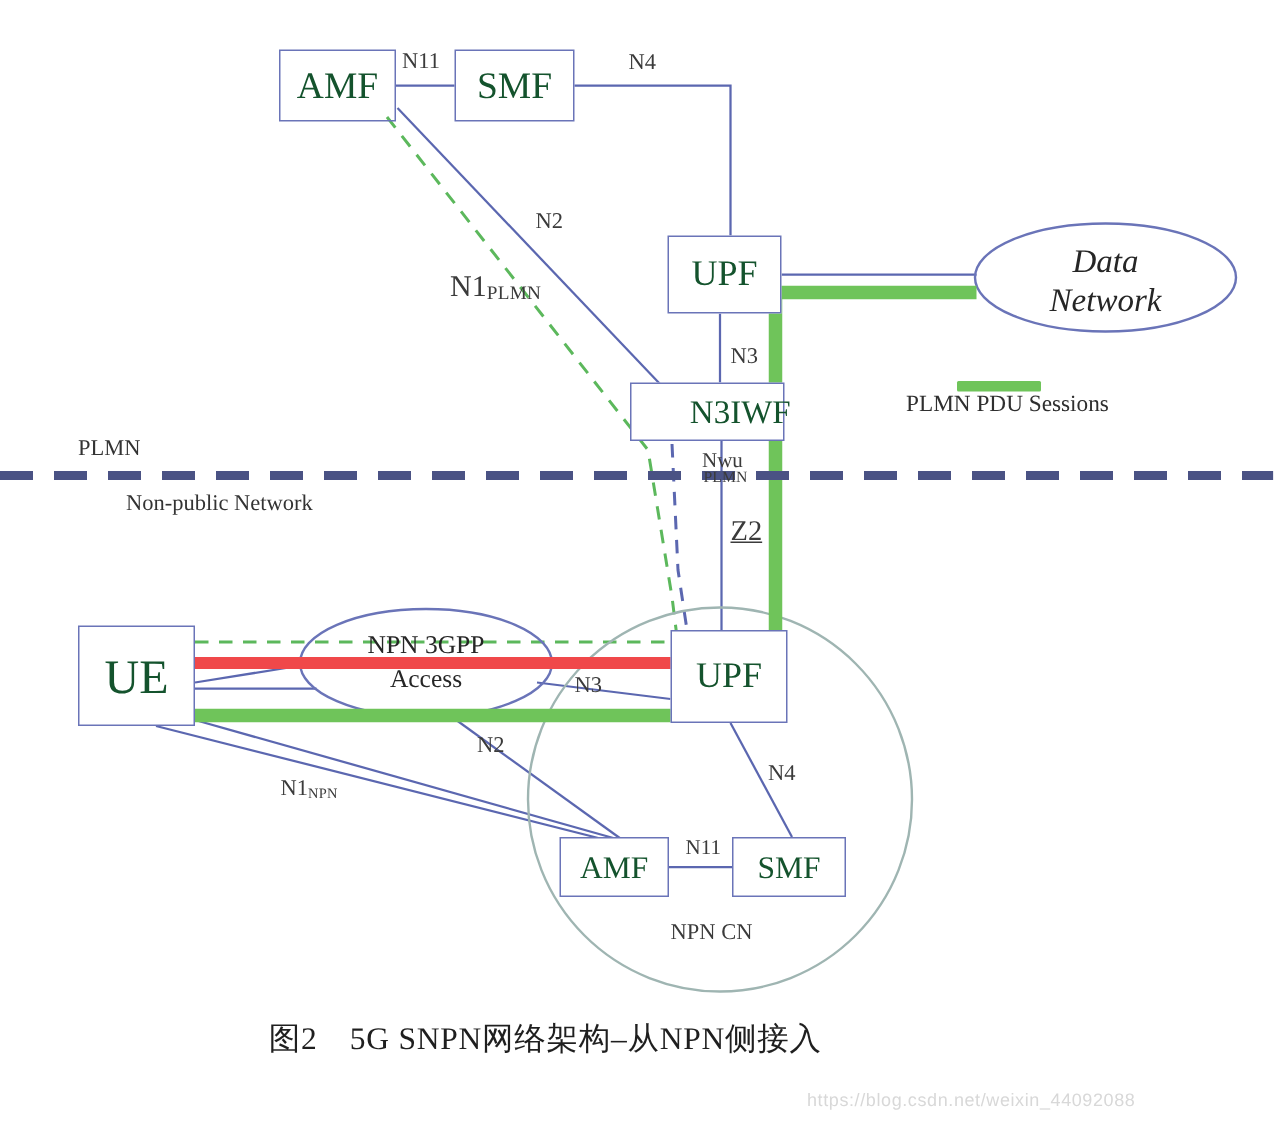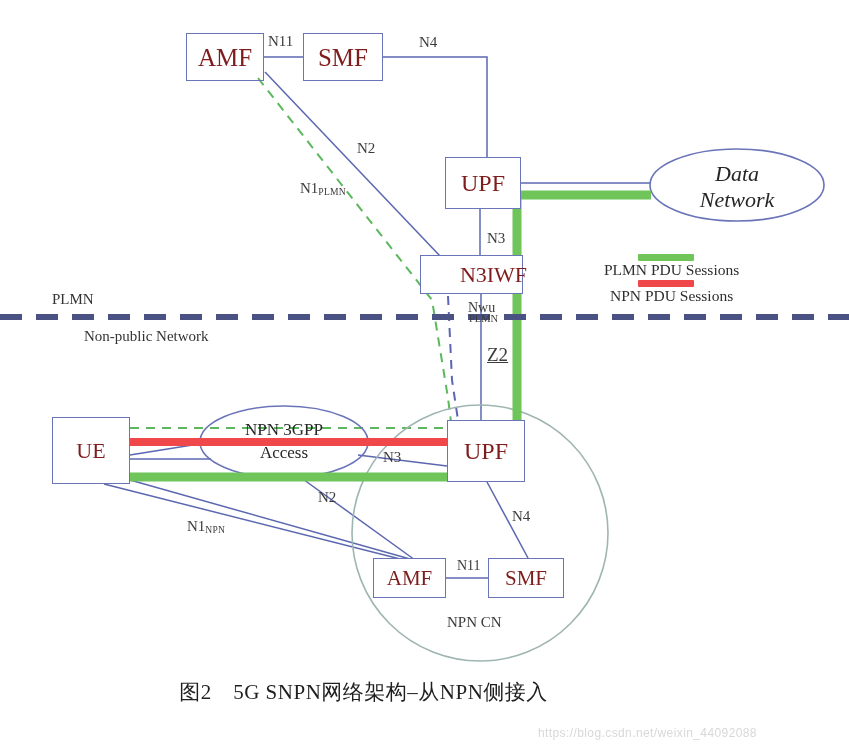--- a/index.html
+++ b/index.html
@@ -27,21 +27,21 @@
   }
   
   .node-box {
     position: absolute;
     box-sizing: border-box;
     border: 1.6px solid #6a74b8;
     background: transparent;
     display: flex;
     align-items: center;
     justify-content: center;
-    color: #7f1d1d;
+    color: #14532d;
     font-family: "Liberation Serif", "DejaVu Serif", serif;
     z-index: 6;
   }
   .node-box.filled { background: #ffffff; }
   .node-label { line-height: 1; }
 
   
   .ellipse-label {
     position: absolute;
     text-align: center;
@@ -203,21 +203,21 @@
   </div>
 
   <div class="node-box filled" style="left:445px; top:157px; width:76px; height:52px; font-size:24px;">
     <span class="node-label">UPF</span>
   </div>
 
   <div class="node-box filled" style="left:420px; top:255px; width:103px; height:39px; font-size:22px;padding-left:44px;">
     <span class="node-label">N3IWF</span>
   </div>
 
-  <div class="node-box filled" style="left:52px; top:417px; width:78px; height:67px; font-size:22px;">
+  <div class="node-box filled" style="left:52px; top:417px; width:78px; height:67px; font-size:32px;">
     <span class="node-label">UE</span>
   </div>
 
   <div class="node-box filled" style="left:447px; top:420px; width:78px; height:62px; font-size:24px;">
     <span class="node-label">UPF</span>
   </div>
 
   <div class="node-box filled" style="left:373px; top:558px; width:73px; height:40px; font-size:21px;">
     <span class="node-label">AMF</span>
   </div>
@@ -241,36 +241,32 @@
   <div class="txt" style="left:268px; top:33px; font-size:15px;">N11</div>
   <div class="txt" style="left:419px; top:34px; font-size:15px;">N4</div>
   <div class="txt" style="left:357px; top:140px; font-size:15px;">N2</div>
   <div class="txt" style="left:487px; top:230px; font-size:15px;">N3</div>
   <div class="txt" style="left:487px; top:344px; font-size:19px;text-decoration:underline;">Z2</div>
   <div class="txt" style="left:383px; top:449px; font-size:15px;">N3</div>
   <div class="txt" style="left:318px; top:489px; font-size:15px;">N2</div>
   <div class="txt" style="left:512px; top:508px; font-size:15px;">N4</div>
   <div class="txt" style="left:457px; top:558px; font-size:14px;">N11</div>
 
-  <div class="txt" style="left:300px; top:180px; font-size:15px;"><span>N1</span><sub>PLMN</sub></div>
+  <div class="txt" style="left:300px; top:180px; font-size:20px;"><span>N1</span><sub>PLMN</sub></div>
 
   <div class="txt" style="left:187px; top:518px; font-size:15px;"><span>N1</span><sub>NPN</sub></div>
 
   <div class="txt stacked" style="left:468px; top:301px; font-size:14px;"><span>Nwu</span><span class="sub-line">PLMN</span></div>
 
   <div class="txt divider-label" style="left:52px; top:291px;">PLMN</div>
   <div class="txt divider-label" style="left:52px; top:328px;margin-left:32px;">Non-public Network</div>
 
   <div id="legend">
     <div class="legend-row">
       <span class="legend-swatch" style="background:#6FC45A;"></span>
       <span class="legend-text">PLMN PDU Sessions</span>
     </div>
-    <div class="legend-row">
-      <span class="legend-swatch" style="background:#F0484A;"></span>
-      <span class="legend-text">NPN PDU Sessions</span>
-    </div>
   </div>
 
   <div id="caption">图2　5G SNPN网络架构–从NPN侧接入</div>
   <div id="watermark">https://blog.csdn.net/weixin_44092088</div>
 
 </div>
 
 </body></html>

